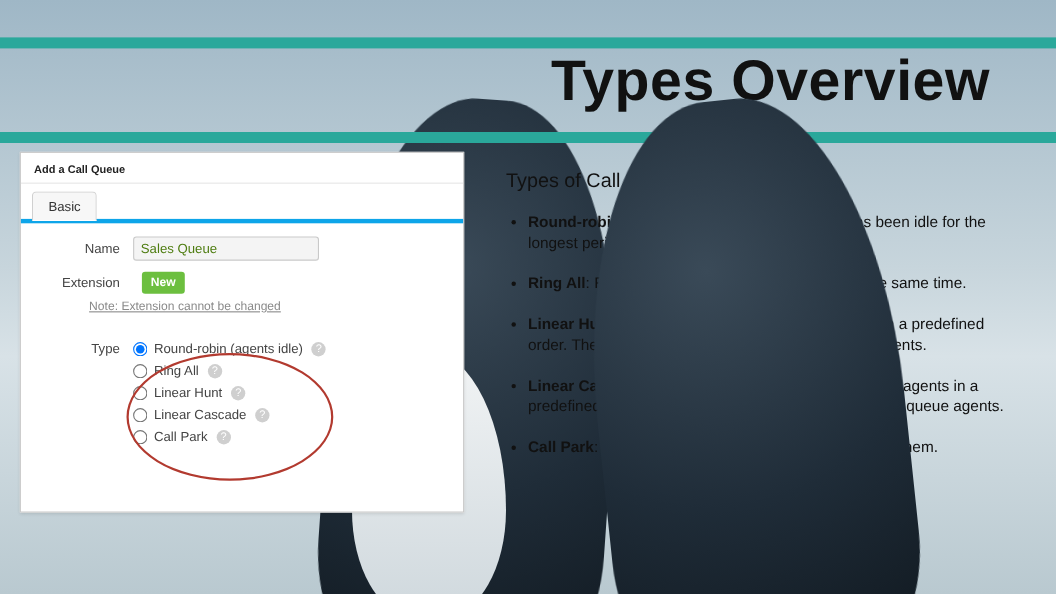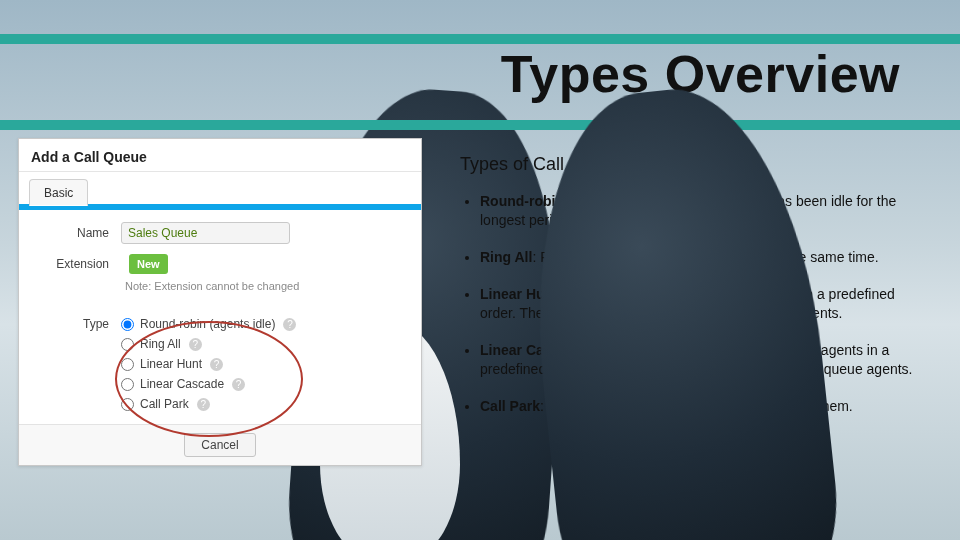--- a/index.html
+++ b/index.html
@@ -49,41 +49,41 @@
   .content ul { list-style: disc; padding-left: 20px; }
   .content li { margin-bottom: 18px; }
   .content li b { font-weight: 700; }
 
   
   .panel {
     position:absolute; left: 18px; top: 138px; width: 404px; height: 328px;
     background:#fff; border:1px solid #c8c8c8; box-shadow: 0 1px 3px rgba(0,0,0,.12);
     font-family: "Segoe UI", Arial, sans-serif; font-size: 12px; color:#333;
   }
-  .panel .ph { padding:10px 12px 6px; font-weight:700; font-size:14px; color:#222; border-bottom:1px solid #e5e5e5;}
+  .panel .ph { padding:10px 12px 6px; font-weight:700; font-size:10px; color:#222; border-bottom:1px solid #e5e5e5;}
   .panel .tab {
     display:inline-block; margin: 0 0 -1px 10px; padding: 6px 14px 5px;
     border:1px solid #d0d0d0; border-bottom-color:#fff; border-radius:4px 4px 0 0;
     background:#f7f7f7; font-size:12px; position:relative; top:1px;
   }
-  .panel .tabstrip { border-bottom:6px solid #0ea5e9; padding-top:6px; }
+  .panel .tabstrip { border-bottom:4px solid #0ea5e9; padding-top:6px; }
   .panel .body { padding: 12px 14px; }
   .row { display:flex; align-items:center; margin-bottom:10px; }
   .row.top { align-items:flex-start;margin-top:25px; }
   .row .lbl { width: 88px; text-align:right; padding-right:12px; color:#444; }
   .txt {
     flex:0 0 160px; height:22px; border:1px solid #c9c9c9; border-radius:3px;
     background:#f4f4f4; padding:2px 6px; color:#4d7c0f; font-size:12px;
   }
   .txt.short { flex-basis:90px; }
   .pill {
     display:inline-block; margin-left:8px; padding:4px 8px; font-size:11px;
     background:#6cbf3f; color:#fff; border-radius:3px; font-weight:700;
   }
-  .note { margin-left:92px; font-size:11px; color:#8a8a8a; margin-top:-4px; margin-bottom:10px;}
+  .note { margin-left:48px; font-size:11px; color:#8a8a8a; margin-top:-4px; margin-bottom:10px;text-decoration:underline;}
   .radios { display:flex; flex-direction:column; gap:6px; }
   .radio { display:flex; align-items:center; gap:6px; color:#444; }
   .radio input { margin:0; }
   .qm {
     display:inline-flex; width:13px; height:13px; border-radius:50%;
     background:#cfcfcf; color:#fff; font-size:10px; align-items:center; justify-content:center;
     margin-left:2px;
   }
   .panel .footer {
     position:absolute; left:0; right:0; bottom:0; padding:8px 12px;
@@ -164,19 +164,16 @@
             <span class="qm">?</span>
           </label>
           <label class="radio">
             <input type="radio" name="qt" style="">
             <span>Call Park</span>
             <span class="qm">?</span>
           </label>
         </div>
       </div>
     </div>
-    <div class="footer">
-      <span class="btn">Cancel</span>
-    </div>
 
     <div class="anno" style="left:96px; top:182px; width:188px; height:116px;"></div>
   </div>
 </div>
 
 </body></html>

